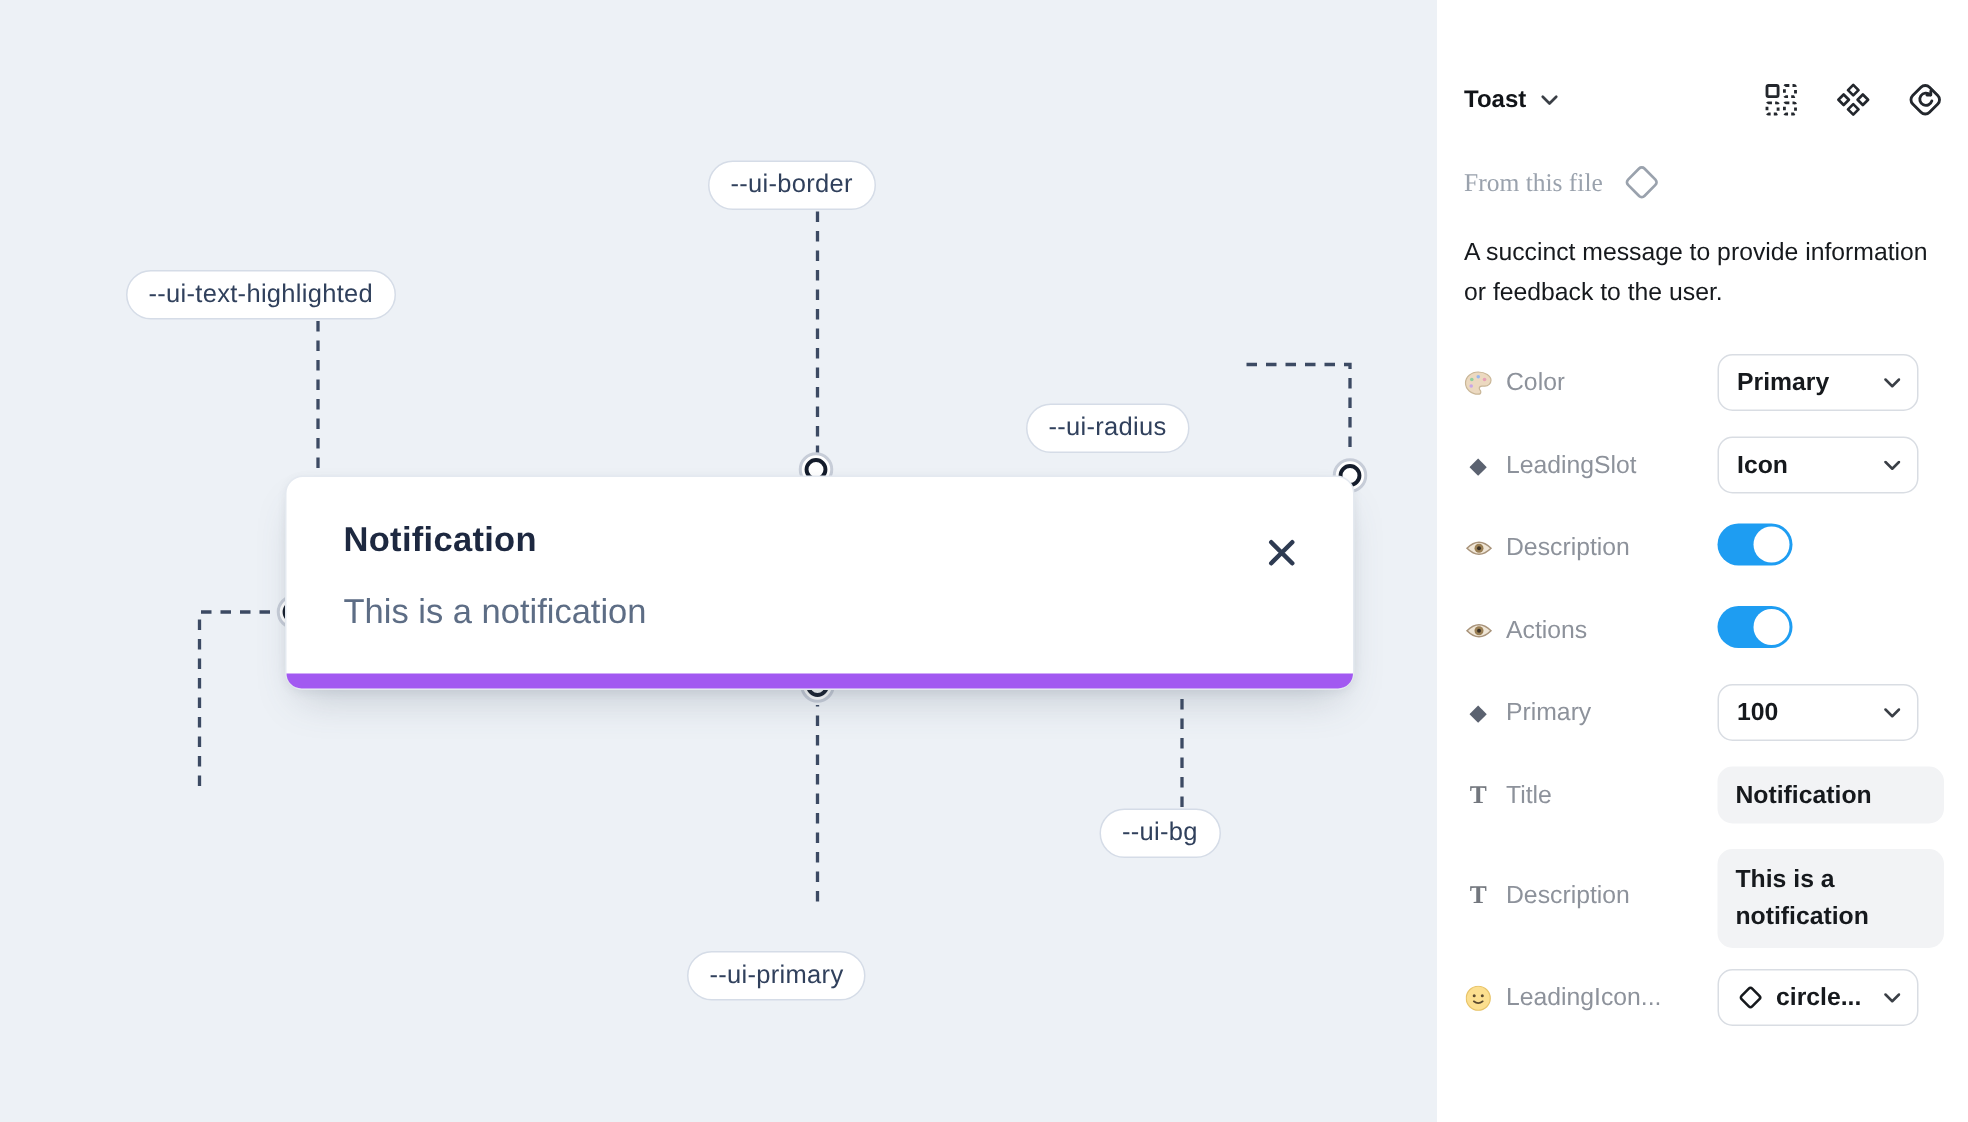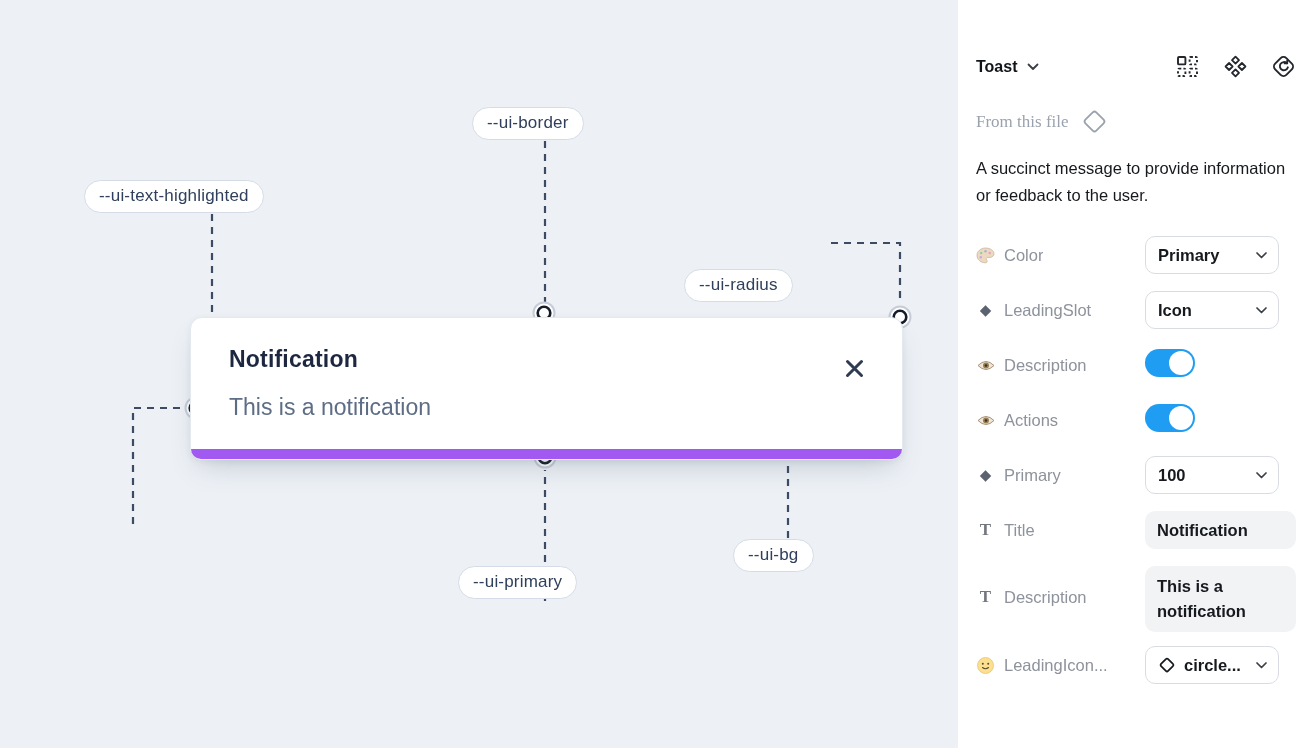--- a/index.html
+++ b/index.html
@@ -19,21 +19,21 @@
   .toast-desc  { position:absolute; left:38px; top:76px; font-size:23px; font-weight:400; color:#5d6d85; }
   .toast-close { position:absolute; right:36px; top:38px; width:24px; height:24px; display:flex; align-items:center; justify-content:center; cursor:pointer; }
   .toast-progress { position:absolute; left:0; right:0; bottom:0; height:10px; background:#a259f1; border-radius:0 0 11px 11px; }
 
   .pill {
     position:absolute; background:#fff; border:1.5px solid #d5dce7; border-radius:17px;
     padding:5px 14px 6px; font-size:17px; color:#30405c; white-space:nowrap; letter-spacing:.2px;
   }
   .pill-border{ left:472px; top:107px; } .pill-highlighted{ left:84px; top:180px; }
   .pill-radius{ left:684px; top:226px;margin-top:43px; } .pill-muted{ left:30px; top:525px; }
-  .pill-primary{ left:458px; top:566px; } .pill-bg{ left:733px; top:539px; }
+  .pill-primary{ left:458px; top:634px; } .pill-bg{ left:733px; top:539px; }
 
   
   .panel { width:354px; height:748px; background:#fff; padding:54px 16px 0 18px; }
   .panel-header { display:flex; align-items:center; }
   .panel-title { font-size:16px; font-weight:700; color:#111418; }
   .title-chevron { margin-left:10px; display:flex; }
   .header-icons { margin-left:auto; display:flex; align-items:center; gap:23px; }
   .hicon { width:25px; height:25px; display:flex; align-items:center; justify-content:center; cursor:pointer; }
 
   .source-row { margin-top:29px; display:flex; align-items:center; gap:12px; color:#9aa2ad; font-size:17px;font-family:Liberation Serif, serif; }

